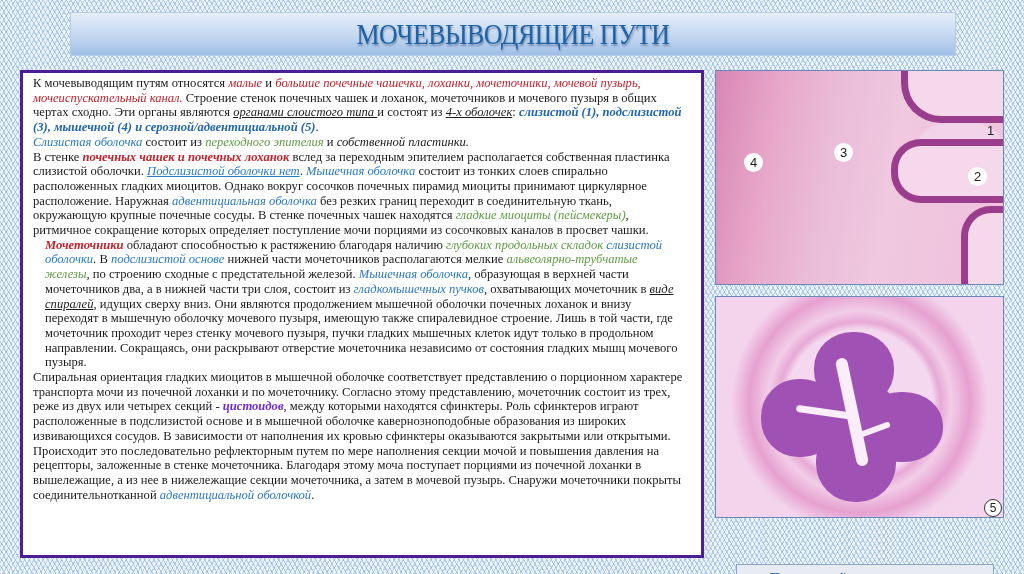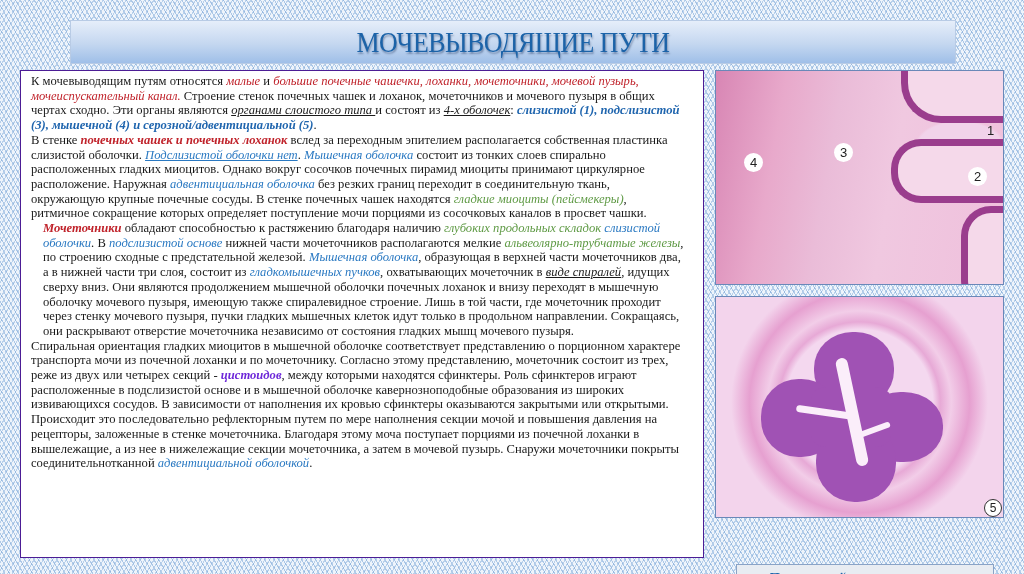--- a/index.html
+++ b/index.html
@@ -5,34 +5,34 @@
   html,body{margin:0;padding:0;}
   body{
     width:1024px;height:574px;overflow:hidden;position:relative;
     background-color:#eef4fb;
     background-image:
       repeating-linear-gradient(60deg, rgba(120,165,215,0.55) 0 1px, transparent 1px 4px),
       repeating-linear-gradient(-60deg, rgba(120,165,215,0.45) 0 1px, transparent 1px 4px);
     font-family:"Liberation Serif","DejaVu Serif",serif;
   }
   .title-bar{
-    position:absolute;left:70px;top:20px;width:884px;height:42px;
+    position:absolute;left:70px;top:12px;width:884px;height:42px;
     background:linear-gradient(to bottom,#e6eefa 0%,#c4d7f0 55%,#9fbfe8 100%);
     border:1px solid #b8cbe5;
     display:flex;align-items:center;justify-content:center;
   }
   .title-bar h1{
     margin:0;font-family:"Liberation Serif",serif;font-weight:normal;
     font-size:30px;letter-spacing:-0.5px;color:#1c63a8;
     transform:scaleX(0.86);
     text-shadow:1px 2px 2px rgba(40,60,100,0.45);
   }
   .text-box{
     position:absolute;left:20px;top:70px;width:684px;height:488px;
-    background:#ffffff;border:1px solid #4c1d95;box-sizing:border-box;
+    background:#ffffff;border:3px solid #4c1d95;box-sizing:border-box;
     padding:3px 18px 0 10px;
     font-size:12.6px;line-height:14.7px;color:#1a1a1a;
     text-align:left;
   }
   .text-box p{margin:0;}
   .red{color:#c0232b;font-style:italic;}
   .redb{color:#c0232b;font-style:italic;font-weight:bold;margin-top:8px;}
   .blue{color:#2a79c2;font-style:italic;}
   .blueb{color:#1f65ae;font-style:italic;font-weight:bold;}
   .green{color:#5f9a45;font-style:italic;}
@@ -72,20 +72,23 @@
 
 <div class="title-bar">
   <h1>МОЧЕВЫВОДЯЩИЕ ПУТИ</h1>
 </div>
 
 <div class="text-box">
   <p>
     <span>К мочевыводящим путям относятся </span><span class="red">малые</span><span> и </span><span class="red">большие почечные чашечки, лоханки, мочеточники, мочевой пузырь, мочеиспускательный канал.</span><span> Строение стенок почечных чашек и лоханок, мочеточников и мочевого пузыря в общих чертах сходно. Эти органы являются </span><span class="ital u">органами слоистого типа </span><span>и состоят из </span><span class="ital u">4-х оболочек</span><span>: </span><span class="blueb">слизистой (1), подслизистой (3), мышечной (4) и серозной/адвентициальной (5)</span><span>.</span>
   </p>
   <p>
+    <span class="blue">Слизистая оболочка</span><span> состоит из </span><span class="green">переходного эпителия</span><span> и </span><span class="ital">собственной пластинки.</span>
+  </p>
+  <p>
     <span>В стенке </span><span class="redb">почечных чашек и почечных лоханок</span><span> вслед за переходным эпителием располагается собственная пластинка слизистой оболочки. </span><span class="blue u">Подслизистой оболочки нет</span><span>. </span><span class="blue">Мышечная оболочка</span><span> состоит из тонких слоев спирально расположенных гладких миоцитов. Однако вокруг сосочков почечных пирамид миоциты принимают циркулярное расположение. Наружная </span><span class="blue">адвентициальная оболочка</span><span> без резких границ переходит в соединительную ткань, окружающую крупные почечные сосуды. В стенке почечных чашек находятся </span><span class="green">гладкие миоциты (пейсмекеры)</span><span>, ритмичное сокращение которых определяет поступление мочи порциями из сосочковых каналов в просвет чашки.</span>
   </p>
   <p class="indent">
     <span class="redb">Мочеточники</span><span> обладают способностью к растяжению благодаря наличию </span><span class="green">глубоких продольных складок</span><span> </span><span class="blue">слизистой оболочки</span><span>. В </span><span class="blue">подслизистой основе</span><span> нижней части мочеточников располагаются мелкие </span><span class="green">альвеолярно-трубчатые железы</span><span>, по строению сходные с предстательной железой. </span><span class="blue">Мышечная оболочка</span><span>, образующая в верхней части мочеточников два, а в нижней части три слоя, состоит из </span><span class="blue">гладкомышечных пучков</span><span>, охватывающих мочеточник в </span><span class="ital u">виде спиралей</span><span>, идущих сверху вниз. Они являются продолжением мышечной оболочки почечных лоханок и внизу переходят в мышечную оболочку мочевого пузыря, имеющую также спиралевидное строение. Лишь в той части, где мочеточник проходит через стенку мочевого пузыря, пучки гладких мышечных клеток идут только в продольном направлении. Сокращаясь, они раскрывают отверстие мочеточника независимо от состояния гладких мышц мочевого пузыря.</span>
   </p>
   <p>
     <span>Спиральная ориентация гладких миоцитов в мышечной оболочке соответствует представлению о порционном характере транспорта мочи из почечной лоханки и по мочеточнику. Согласно этому представлению, мочеточник состоит из трех, реже из двух или четырех секций - </span><span class="greenb">цистоидов</span><span>, между которыми находятся сфинктеры. Роль сфинктеров играют расположенные в подслизистой основе и в мышечной оболочке кавернозноподобные образования из широких извивающихся сосудов. В зависимости от наполнения их кровью сфинктеры оказываются закрытыми или открытыми.</span>
   </p>
   <p>
     <span>Происходит это последовательно рефлекторным путем по мере наполнения секции мочой и повышения давления на рецепторы, заложенные в стенке мочеточника. Благодаря этому моча поступает порциями из почечной лоханки в вышележащие, а из нее в нижележащие секции мочеточника, а затем в мочевой пузырь. Снаружи мочеточники покрыты соединительнотканной </span><span class="blue">адвентициальной оболочкой</span><span>.</span>

